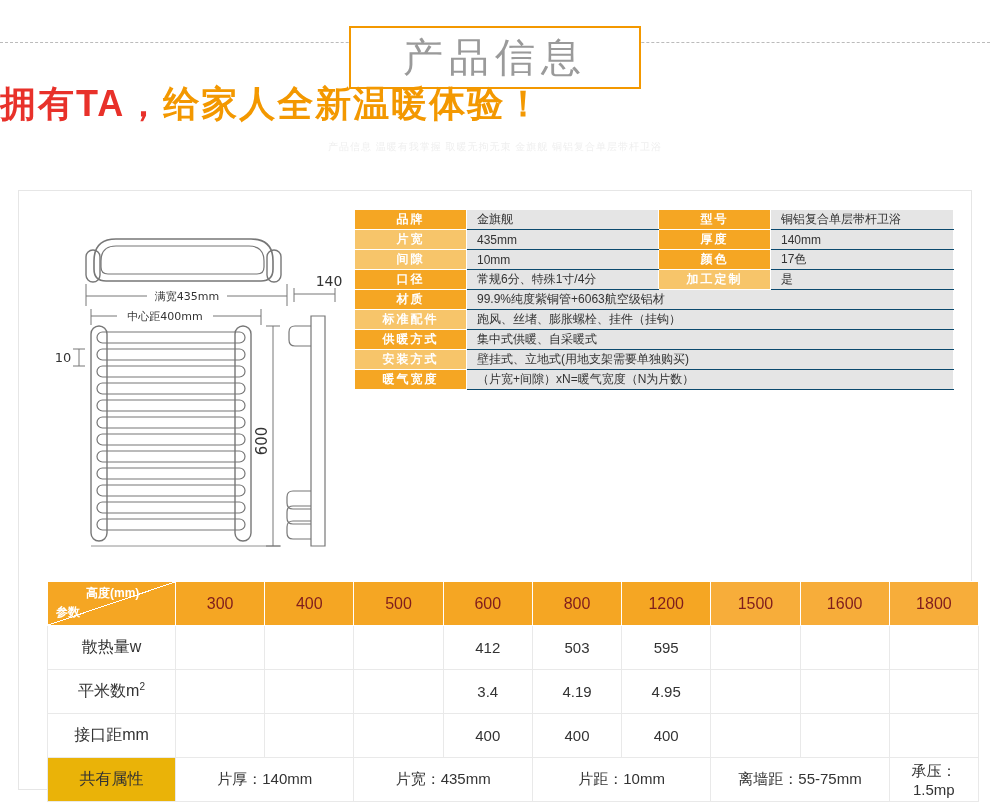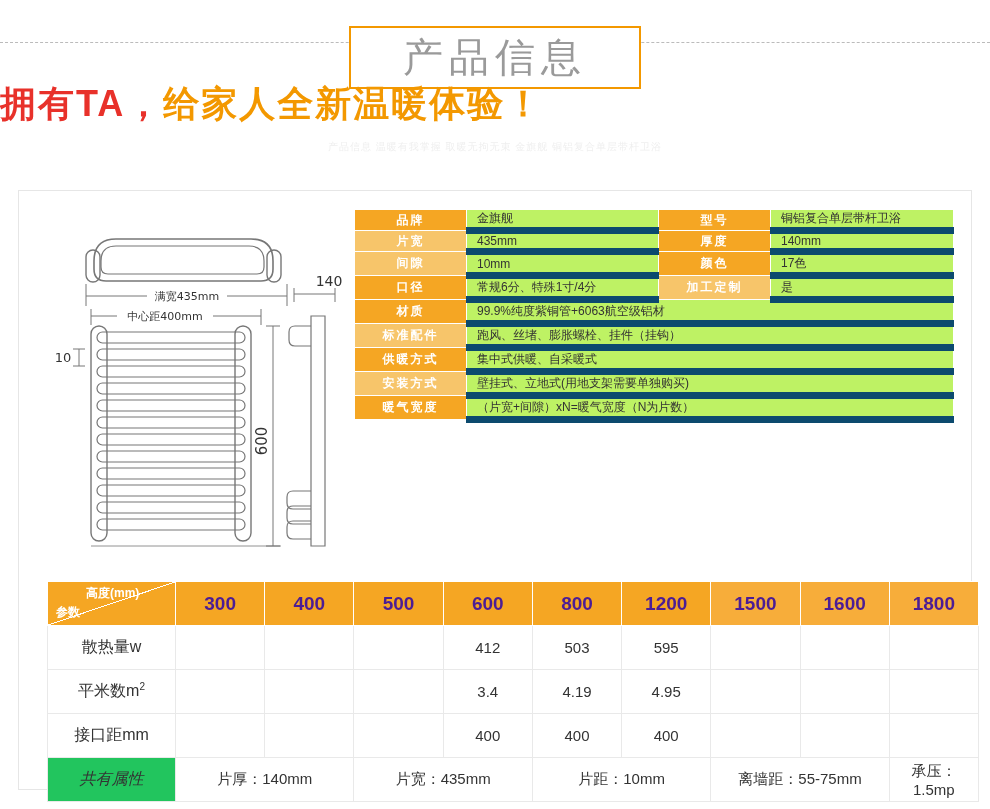--- a/index.html
+++ b/index.html
@@ -65,33 +65,33 @@
     border:1px solid #ffffff;
     height:20px;font-size:12px;padding:0 10px;
     vertical-align:middle;
     box-sizing:border-box;
   }
   .spec td.lbl{
     background:#f5a623;color:#ffffff;text-align:center;
     font-weight:bold;letter-spacing:2px;width:112px;
   }
   .spec td.lbl.alt{background:#f7c56a;}
-  .spec td.val{background:#bef264;color:#333;border-bottom:7px solid #0c4a6e;}
+  .spec td.val{background:#e5e5e5;color:#333;border-bottom:1px solid #0c4a6e;}
 
   
   .matrix{
     position:absolute;left:28px;top:390px;width:932px;
     border-collapse:collapse;table-layout:fixed;
   }
   .matrix td{
     border:1px solid #ffffff;
     height:44px;font-size:15px;text-align:center;vertical-align:middle;
     box-sizing:border-box;
   }
-  .matrix .hdr{background:#f5a623;color:#4c1d95;font-weight:bold;font-size:19px;}
+  .matrix .hdr{background:#f5a623;color:#7f1d1d;font-weight:normal;font-size:16px;}
   .matrix .hdr.light{background:#f7ad3a;}
   .matrix .corner{
     background:#f5a623;color:#ffffff;position:relative;padding:0;width:128px;
   }
   .matrix .corner .c-top{
     position:absolute;top:3px;left:38px;font-size:12px;font-weight:bold;
   }
   .matrix .corner .c-bot{
     position:absolute;bottom:4px;left:8px;font-size:12px;font-weight:bold;
   }
@@ -100,21 +100,21 @@
     background:linear-gradient(to right bottom,transparent calc(50% - 0.5px),#ffffff calc(50% - 0.5px),#ffffff calc(50% + 0.5px),transparent calc(50% + 0.5px));
   }
   .matrix .rowlbl{
     background:#ffffff;color:#333;font-size:16px;
     border:1px solid #e9e9e9;
   }
   .matrix .cell{
     background:#ffffff;color:#333;border:1px solid #e9e9e9;font-size:15px;
   }
   .matrix .foot-lbl{
-    background:#22c55e;color:#333;font-size:16px;border:1px solid #e9e9e9;font-style:italic;
+    background:#eab308;color:#333;font-size:16px;border:1px solid #e9e9e9;
   }
   .matrix .foot-cell{
     background:#ffffff;color:#333;font-size:15px;border:1px solid #e9e9e9;
   }
   sup{font-size:10px;}
 </style>
 </head>
 <body>
 
 <div class="page">

